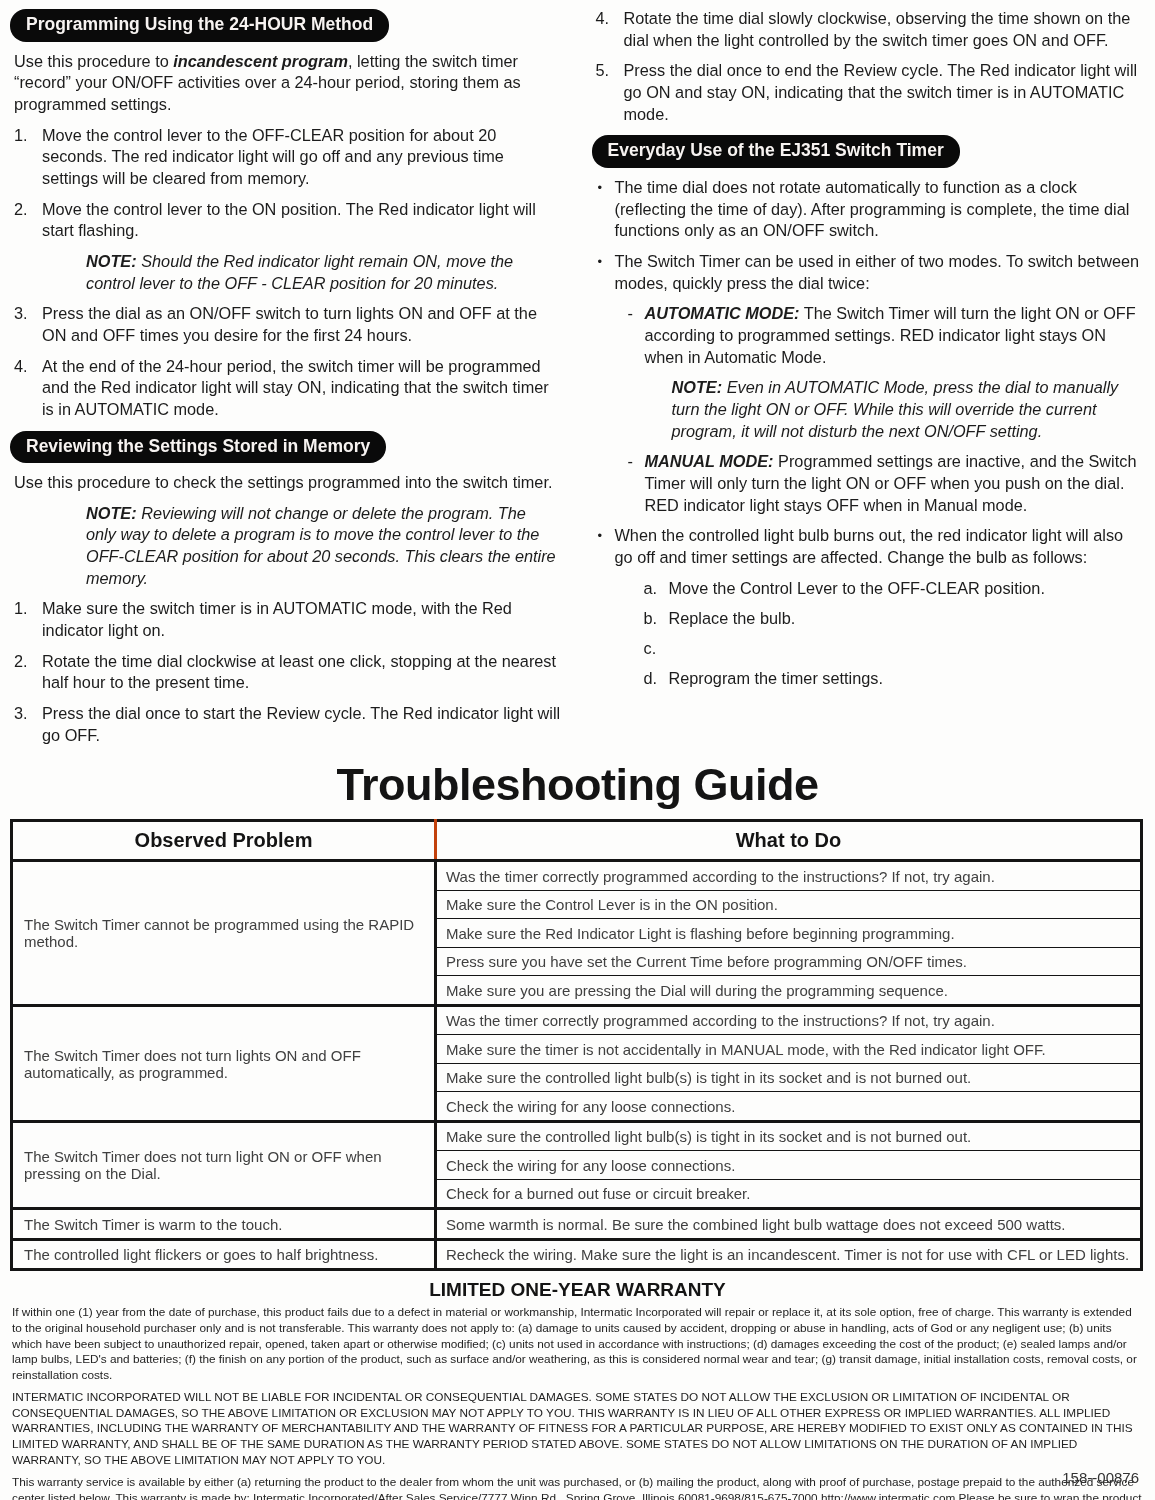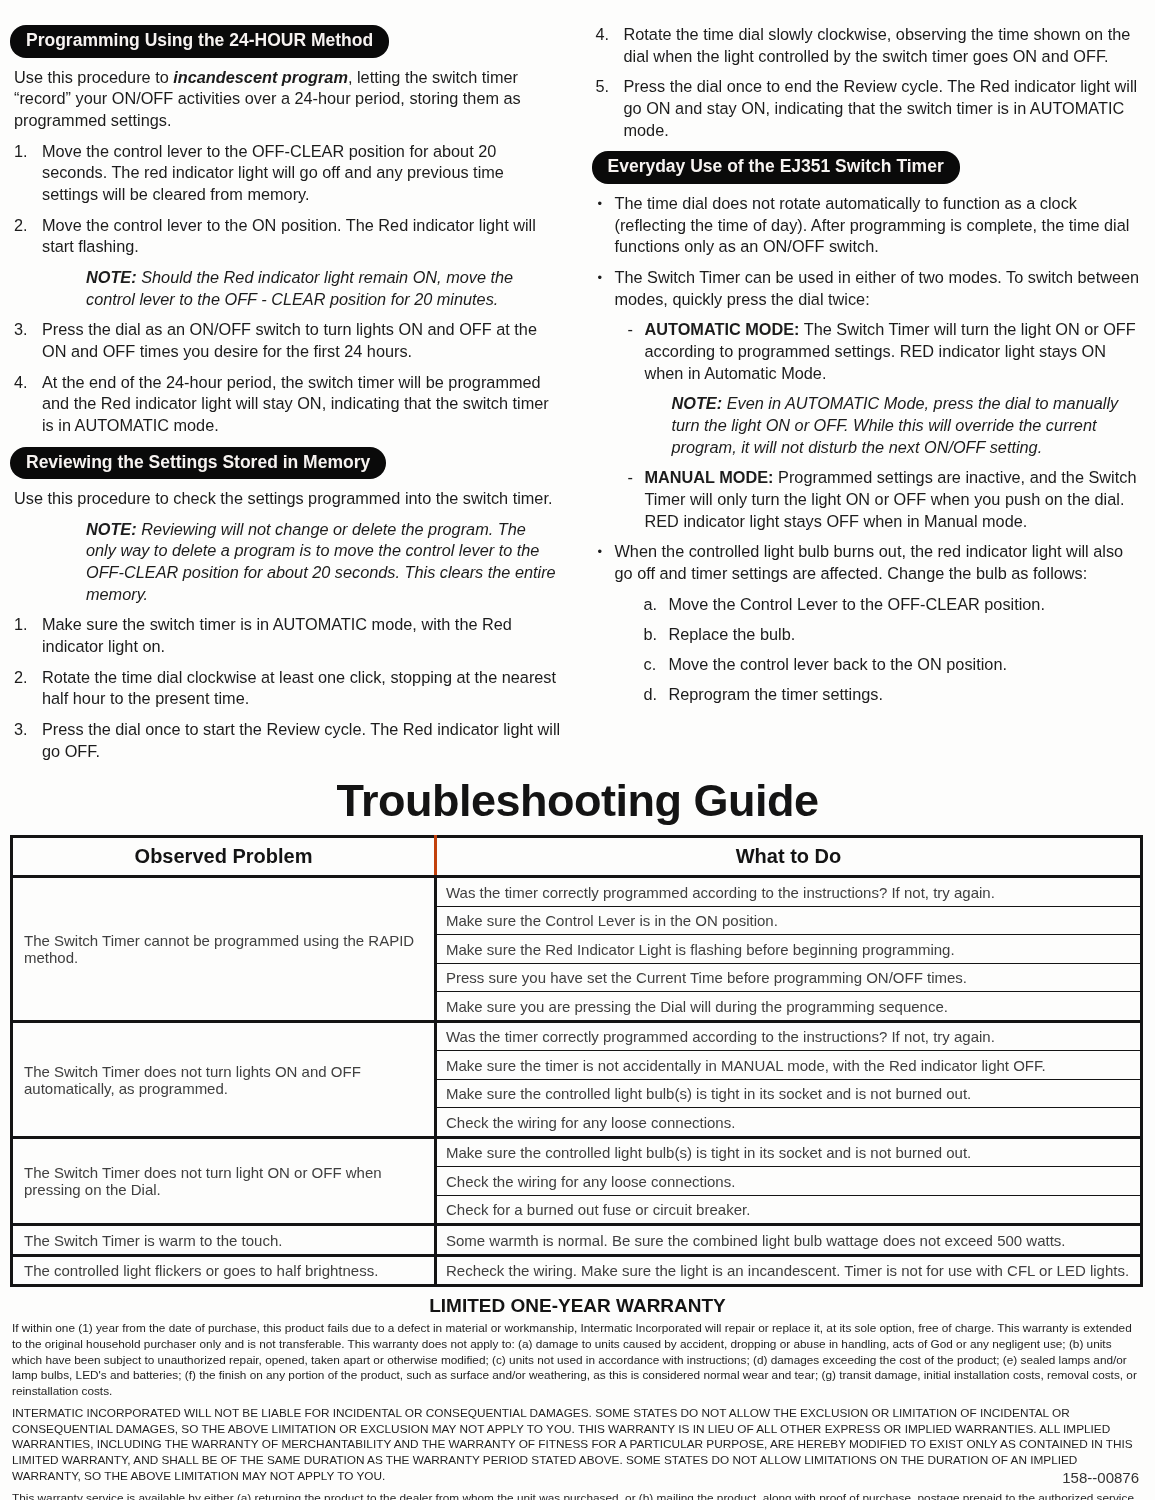--- a/index.html
+++ b/index.html
@@ -4,21 +4,21 @@
 <style>
   * { margin:0; padding:0; box-sizing:border-box; }
   html,body { background:#e8e8e8; }
   body { font-family:"Liberation Sans","DejaVu Sans",sans-serif; }
   .page {
     width:1155px; height:1500px; margin:0 auto; background:#fdfdfc;
     color:#1c1c1c; overflow:hidden; padding:8px 10px 0;
     position:relative;
   }
   .columns { display:flex; gap:28px; }
-  .col { width:calc(50% - 14px); font-size:16.3px; line-height:1.33;margin-top:16px; }
+  .col { width:calc(50% - 14px); font-size:16.3px; line-height:1.33; }
 
   .pill {
     display:inline-block; background:#0a0a0a; color:#f7f3f1;
     font-weight:bold; font-size:17.5px; line-height:1;
     padding:7px 16px 8px; border-radius:16px; margin:1px 0 9px;
   }
   .intro { margin:0 2px 9px 4px; }
   .bi { font-weight:bold; font-style:italic; }
 
   .step { display:flex; margin:0 0 9px 4px; }
@@ -28,21 +28,21 @@
   .note { font-style:italic; margin:0 4px 9px 76px; }
   .note .nl { font-weight:bold; }
 
   .bullet { display:flex; margin:0 0 9px 6px; }
   .bullet .mark { flex:0 0 17px; font-size:13px; padding-top:2px; }
   .bullet .body { flex:1; }
 
   .dash { display:flex; margin:0 0 9px 36px; }
   .dash .mark { flex:0 0 17px; }
   .dash .body { flex:1; }
-  .dash .lbl { font-weight:bold; }
+  .dash .lbl { font-weight:bold;font-style:italic; }
 
   .note-r { font-style:italic; margin:0 4px 9px 80px; }
   .note-r .nl { font-weight:bold; }
 
   .substep { display:flex; margin:0 0 8.5px 52px; }
   .substep .num { flex:0 0 25px; }
 
   .ts-title {
     text-align:center; font-weight:bold; font-size:45px;
     margin:4px 0 8px; letter-spacing:-0.5px; color:#141414;
@@ -160,21 +160,20 @@
       <div class="substep">
         <span class="num">a.</span>
         <span class="body">Move the Control Lever to the OFF-CLEAR position.</span>
       </div>
       <div class="substep">
         <span class="num">b.</span>
         <span class="body">Replace the bulb.</span>
       </div>
       <div class="substep">
         <span class="num">c.</span>
-        <span class="body">Move the control lever back to the ON position.</span>
       </div>
       <div class="substep">
         <span class="num">d.</span>
         <span class="body">Reprogram the timer settings.</span>
       </div>
     </div>
   </div>
 
   <h1 class="ts-title">Troubleshooting Guide</h1>
 

